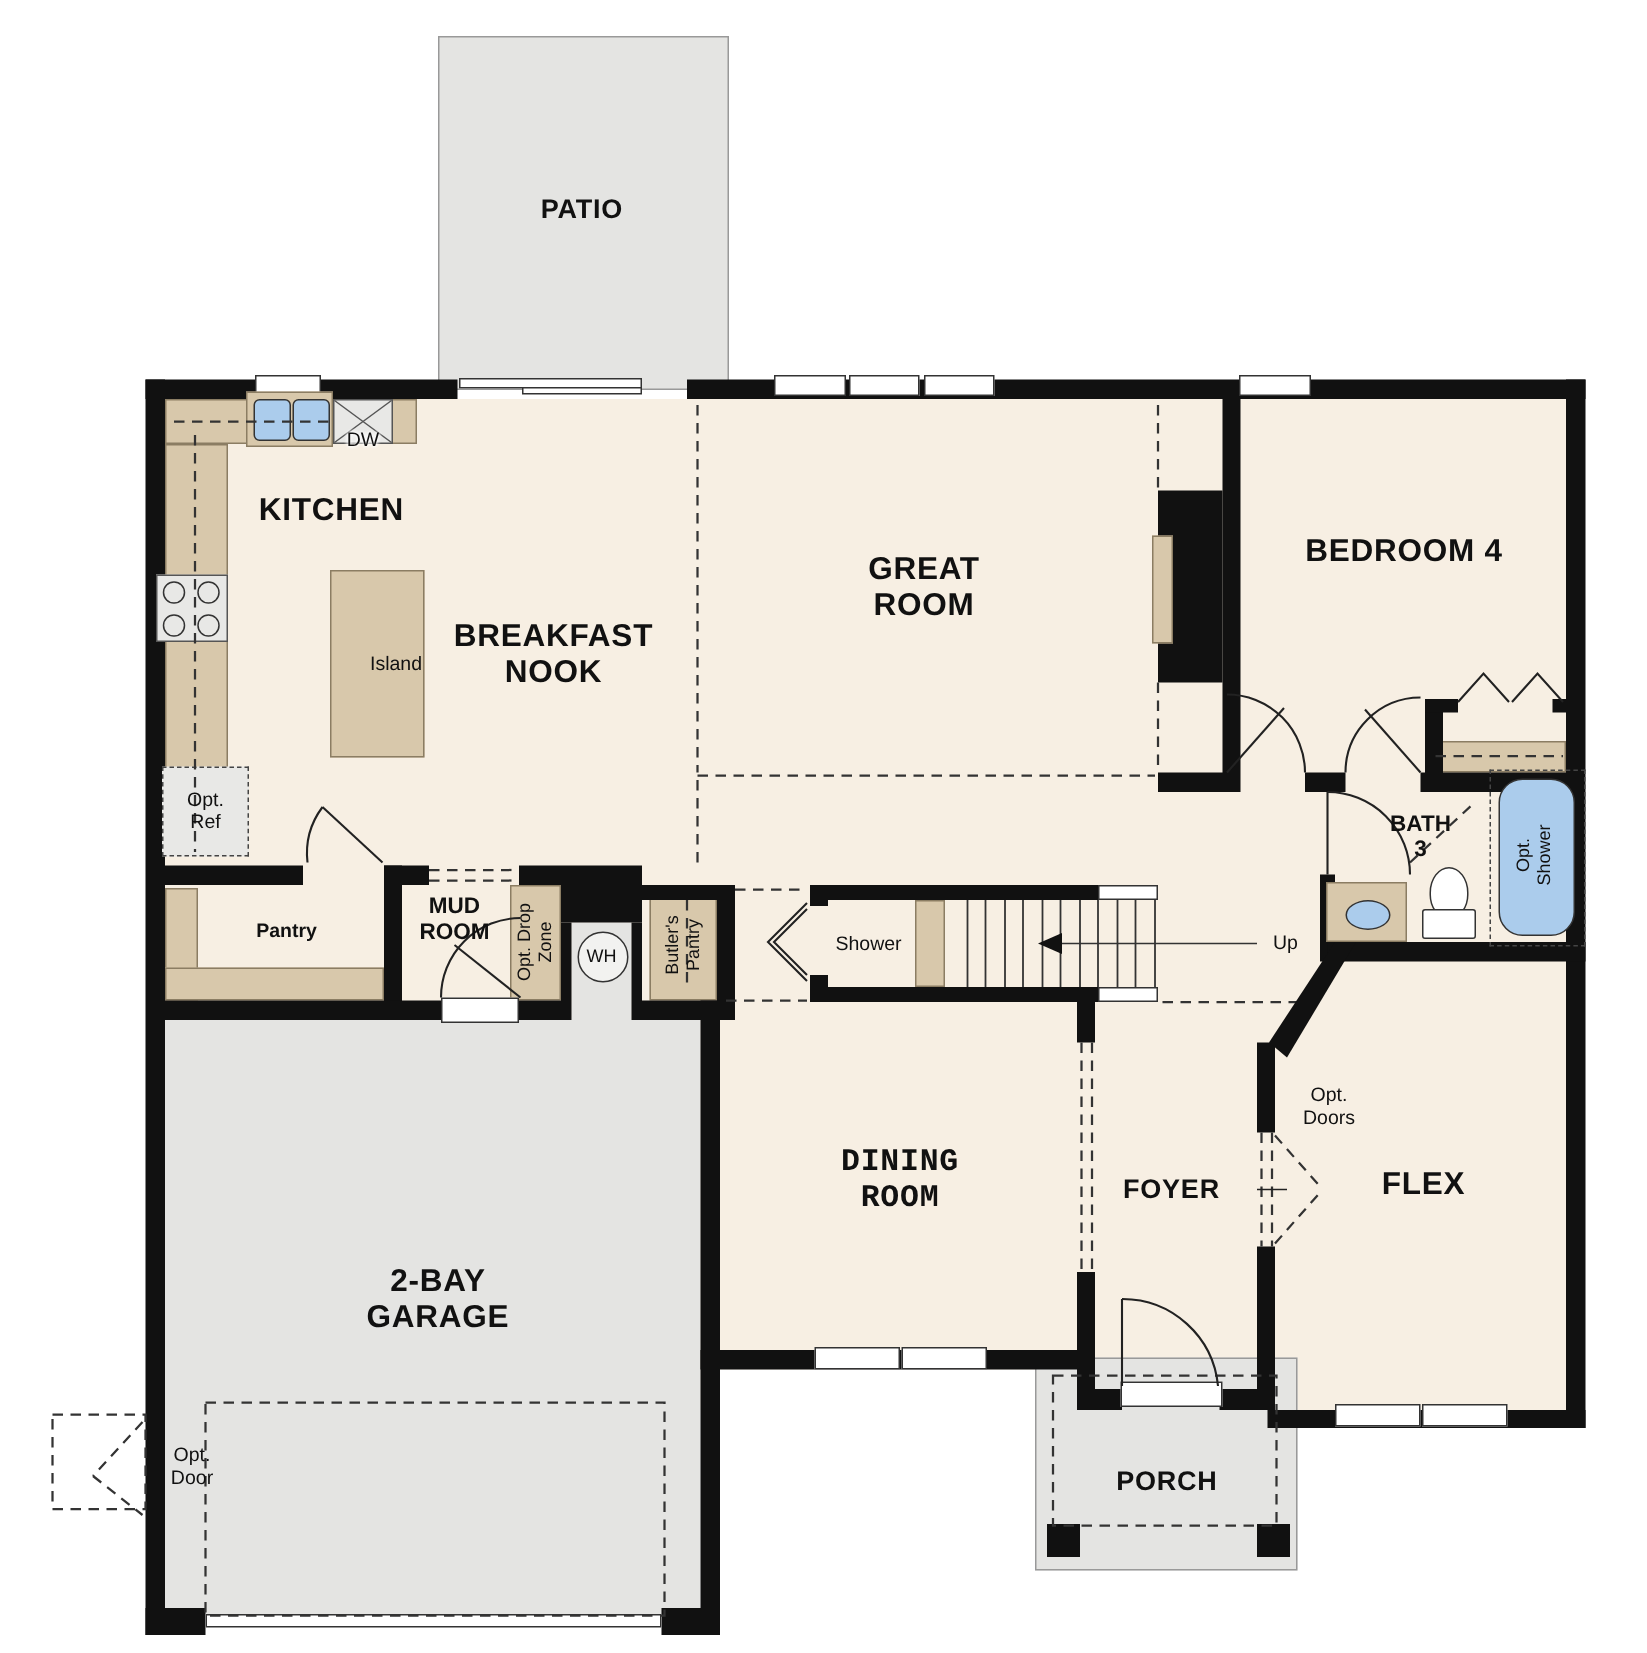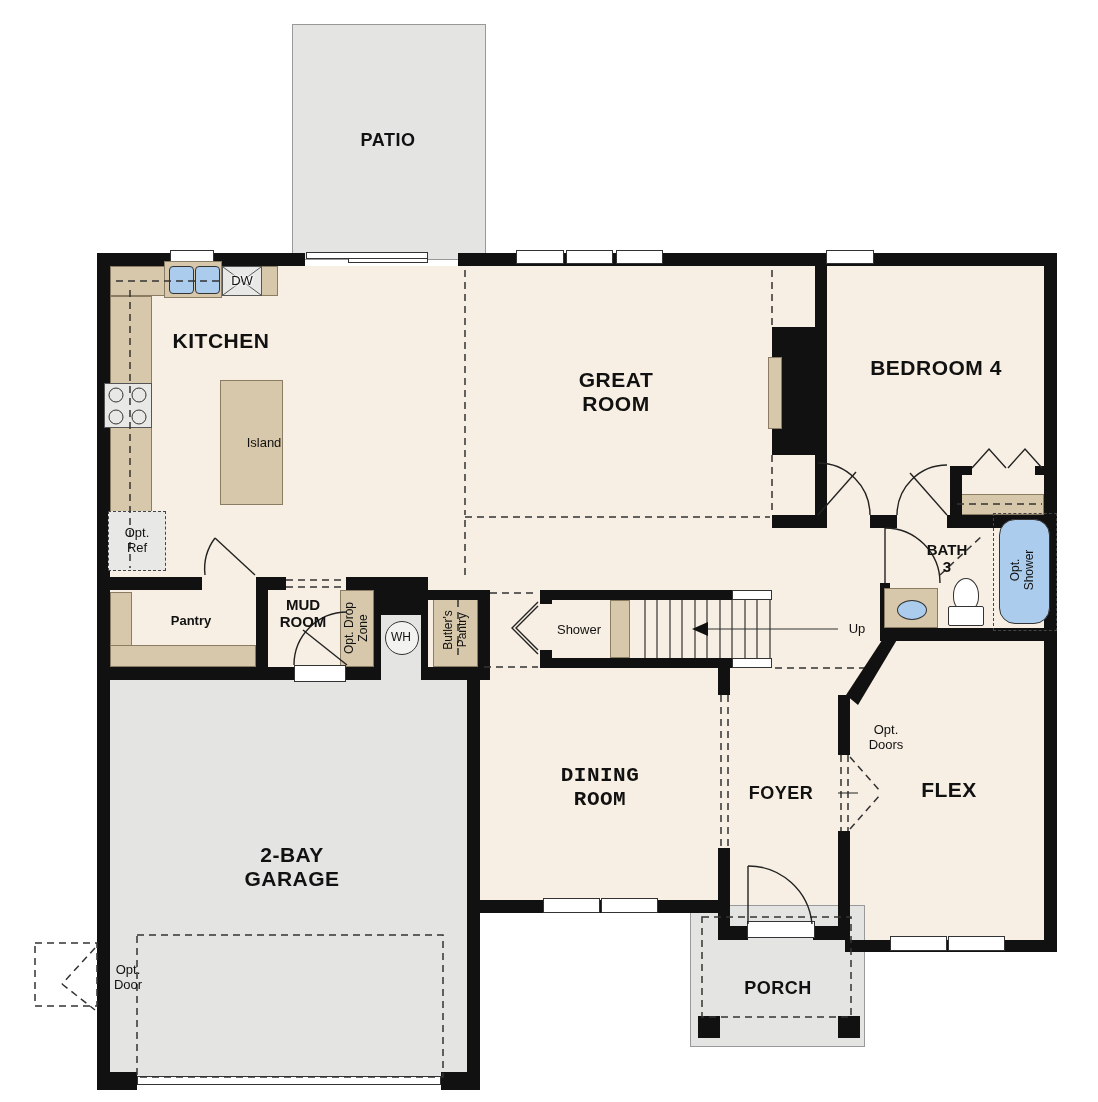--- a/index.html
+++ b/index.html
@@ -209,38 +209,40 @@
       <polyline points="538,602 512,628 538,654"></polyline>
       <polyline points="538,606 516,628 538,650"></polyline>
       <polyline points="972,468 989,449 1006,468"></polyline>
       <polyline points="1008,468 1025,449 1042,468"></polyline>
       <line x1="838" y1="793" x2="858" y2="793" stroke-width="1"></line>
     </g>
   </svg>
 
   <div class="lbl med" style="left:388px;top:140px;">PATIO</div>
   <div class="lbl big" style="left:221px;top:341px;">KITCHEN</div>
+  <div class="lbl big" style="left:369px;top:437px;">BREAKFAST
+NOOK</div>
   <div class="lbl big" style="left:616px;top:392px;">GREAT
 ROOM</div>
   <div class="lbl big" style="left:936px;top:368px;">BEDROOM 4</div>
   <div class="lbl smb" style="left:947px;top:558px;">BATH
 3</div>
   <div class="lbl smb" style="left:303px;top:613px;">MUD
 ROOM</div>
   <div class="lbl sm" style="left:191px;top:621px;font-weight:bold;">Pantry</div>
   <div class="lbl sm" style="left:579px;top:630px;">Shower</div>
   <div class="lbl big" style="left:600px;top:788px;font-family:Liberation Mono, monospace;">DINING
 ROOM</div>
   <div class="lbl med" style="left:781px;top:793px;">FOYER</div>
   <div class="lbl big" style="left:949px;top:790px;">FLEX</div>
   <div class="lbl big" style="left:292px;top:867px;">2-BAY
 GARAGE</div>
   <div class="lbl med" style="left:778px;top:988px;">PORCH</div>
   <div class="lbl sm" style="left:264px;top:443px;">Island</div>
-  <div class="lbl sm halo" style="left:242px;top:281px;">DW</div>
+  <div class="lbl sm halo" style="left:242px;top:294px;">DW</div>
   <div class="lbl sm" style="left:137px;top:541px;">Opt.
 Ref</div>
   <div class="lbl tiny vlabel" style="left:357px;top:628px;">Opt. Drop
 Zone</div>
   <div class="lbl tiny" style="left:401px;top:638px;">WH</div>
   <div class="lbl tiny vlabel" style="left:456px;top:630px;">Butler's
 Pantry</div>
   <div class="lbl sm" style="left:857px;top:629px;">Up</div>
   <div class="lbl tiny vlabel" style="left:1023px;top:570px;">Opt.
 Shower</div>

